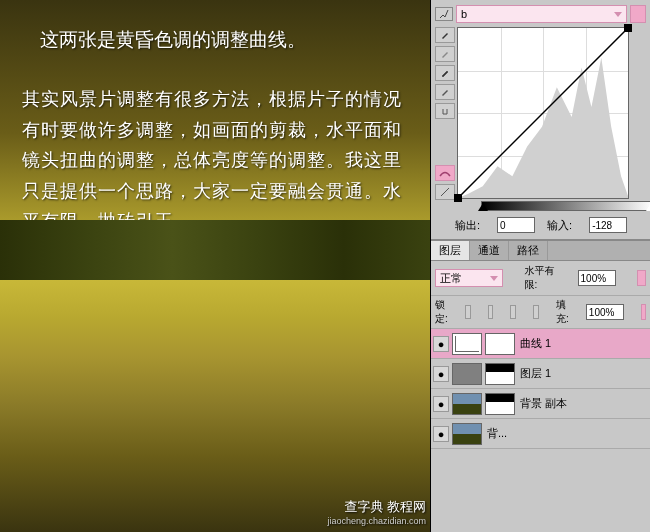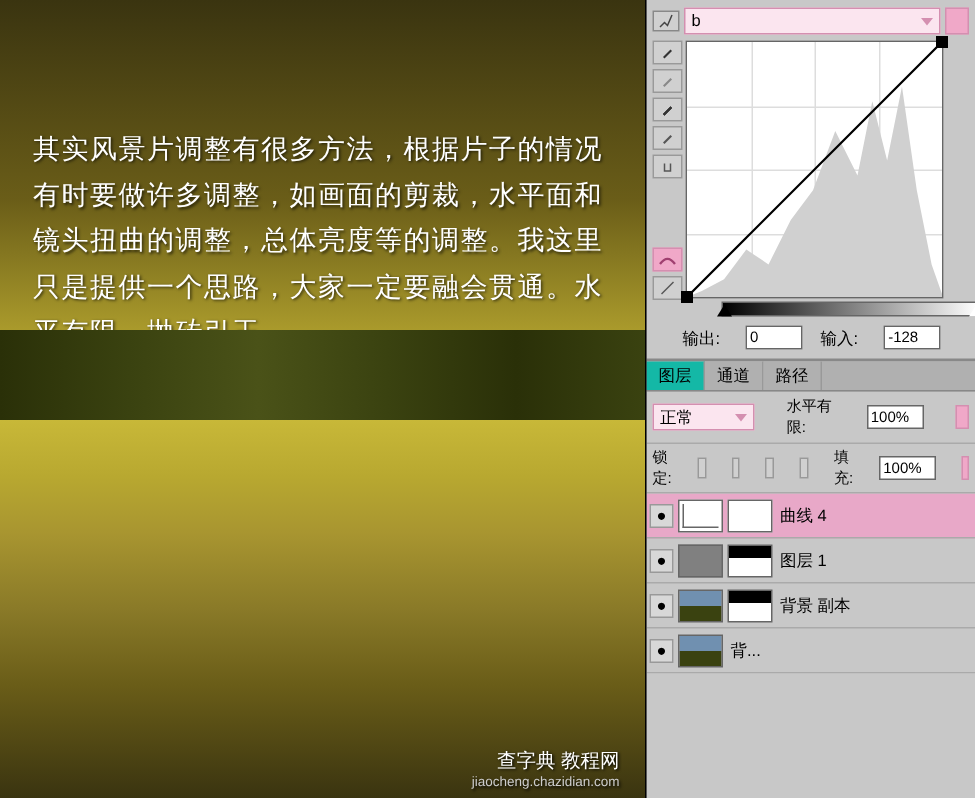--- a/index.html
+++ b/index.html
@@ -24,49 +24,50 @@
 .grid-line{position:absolute;background:#ddd}
 .histogram{position:absolute;bottom:0;left:0;right:0;height:100%;pointer-events:none}
 .curve-line{position:absolute;inset:0}
 .handle{position:absolute;width:8px;height:8px;background:#000;transform:translate(-50%,50%)}
 .gradient-bar{height:10px;background:linear-gradient(90deg,#000,#fff);border:1px solid #666;margin-top:2px;margin-left:24px;width:172px;position:relative}
 .io-row{display:flex;gap:12px;margin-top:6px;margin-left:20px;font-size:11px}
 .io-field{display:flex;align-items:center;gap:17px}
 .io-input{width:38px;height:16px;background:#fff;border:1px solid #666;padding:0 2px;font-size:10px}
 .layers-section{flex:1;background:#c8c8c8;border-top:1px solid #888}
 .panel-tabs{display:flex;height:20px;background:#b0b0b0;border-bottom:1px solid #888}
-.panel-tab{padding:2px 8px;font-size:11px;background:#14b8a6;border-right:1px solid #999;display:flex;align-items:center}
+.panel-tab{padding:2px 8px;font-size:11px;background:#e5e5e5;border-right:1px solid #999;display:flex;align-items:center}
 .panel-tab.inactive{background:#b0b0b0}
 .blend-row{display:flex;align-items:center;padding:3px 4px;gap:21px;border-bottom:1px solid #aaa}
 .blend-select{width:88px;height:18px;background:#fbe5ef;border:1px solid #d48fb0;padding:0 4px;display:flex;align-items:center;justify-content:space-between;font-size:11px}
 .opacity-label{font-size:10px}
 .pct-input{width:38px;height:16px;background:#fff;border:1px solid #666;padding:0 2px;font-size:10px}
 .lock-row{display:flex;align-items:center;padding:2px 4px;gap:17px;border-bottom:1px solid #aaa;font-size:10px}
 .lock-icon{width:14px;height:14px;background:#d0d0d0;border:1px solid #999}
 .layer-list{overflow:hidden}
 .layer-row{display:flex;align-items:center;height:30px;border-bottom:1px solid #aaa;padding:0 2px;gap:3px}
 .layer-row.selected{background:#e8a8c8}
 .eye{width:16px;height:16px;display:flex;align-items:center;justify-content:center;border:1px solid #999;background:#d8d8d8}
 .thumb{width:30px;height:22px;border:1px solid #666;background:#888}
 .thumb.curves-thumb{background:#fff;position:relative}
 .thumb.curves-thumb::after{content:"";position:absolute;inset:2px;border-left:1px solid #666;border-bottom:1px solid #666}
 .thumb.mask{background:#fff}
 .thumb.mask-shape{background:linear-gradient(180deg,#000 40%,#fff 40%)}
 .thumb.landscape-thumb{background:linear-gradient(180deg,#7090b0 50%,#3a4210 50%)}
 .thumb.gray{background:#808080}
 .layer-name{font-size:11px;margin-left:2px}
-.watermark{position:absolute;bottom:4px;right:17px;color:#fff;font-size:13px;text-shadow:1px 1px 2px #000;text-align:right;line-height:1.3}
+.watermark{position:absolute;bottom:4px;right:4px;color:#fff;font-size:13px;text-shadow:1px 1px 2px #000;text-align:right;line-height:1.3}
 .watermark .url{font-size:9px;color:#ccc}
 .arrow-down{width:0;height:0;border-left:4px solid transparent;border-right:4px solid transparent;border-top:5px solid #d48fb0}
 .slider-tri{position:absolute;width:0;height:0;border-left:5px solid transparent;border-right:5px solid transparent;border-bottom:8px solid #000;bottom:-1px}
 </style>
 </head>
 <body>
 
 <div class="canvas">
+  <div class="canvas-text t1">这两张是黄昏色调的调整曲线。</div>
   <div class="canvas-text t2">其实风景片调整有很多方法，根据片子的情况有时要做许多调整，如画面的剪裁，水平面和镜头扭曲的调整，总体亮度等的调整。我这里只是提供一个思路，大家一定要融会贯通。水平有限，抛砖引玉。</div>
   <div class="landscape"></div>
   <div class="reflection"></div>
   <div class="watermark">
     <div>查字典 教程网</div>
     <div class="url">jiaocheng.chazidian.com</div>
   </div>
 </div>
 
 <div class="rightpanel">
@@ -188,21 +189,21 @@
       <span style="margin-left:auto">填充:</span>
       <input class="pct-input" value="100%" style="">
       <div class="pink-btn" style="width:12px;height:16px"></div>
     </div>
 
     <div class="layer-list">
       <div class="layer-row selected">
         <div class="eye">●</div>
         <div class="thumb curves-thumb"></div>
         <div class="thumb mask"></div>
-        <span class="layer-name">曲线 4</span>
+        <span class="layer-name">曲线 1</span>
       </div>
       <div class="layer-row">
         <div class="eye">●</div>
         <div class="thumb gray"></div>
         <div class="thumb mask-shape"></div>
         <span class="layer-name">图层 1</span>
       </div>
       <div class="layer-row">
         <div class="eye">●</div>
         <div class="thumb landscape-thumb"></div>

